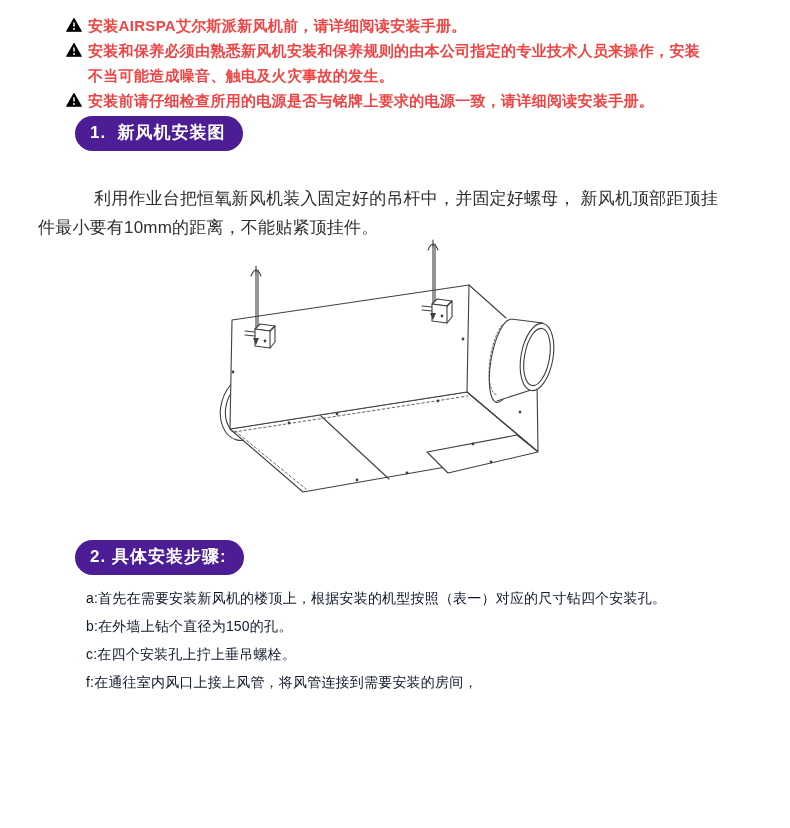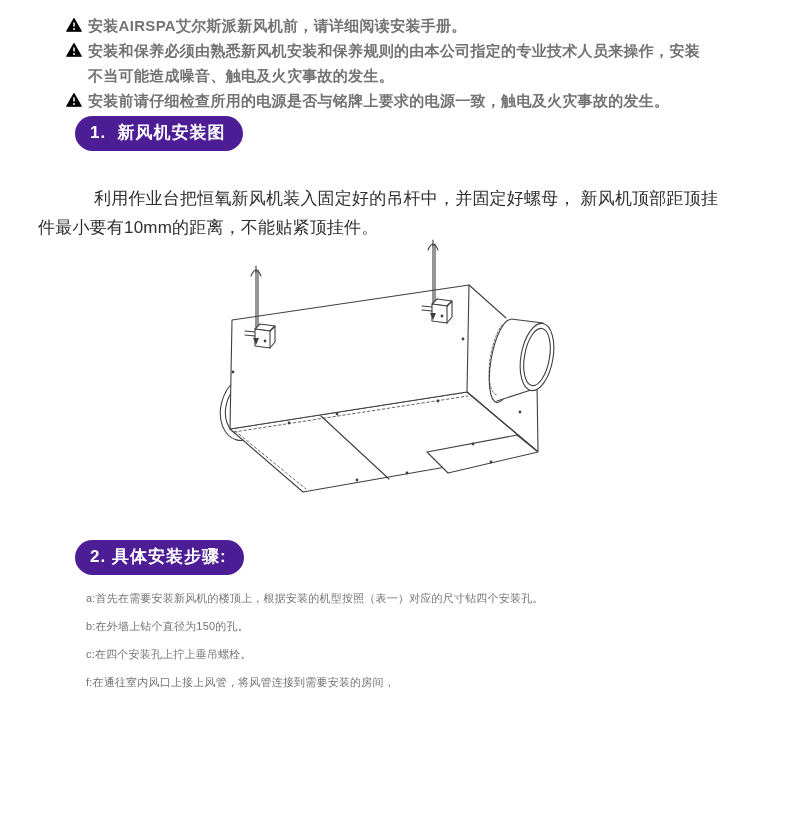--- a/index.html
+++ b/index.html
@@ -4,39 +4,39 @@
 <style>
   html,body{margin:0;padding:0;background:#fff;}
   .page{
     position:relative;width:790px;height:828px;background:#fff;overflow:hidden;
     font-family:"Liberation Sans","DejaVu Sans",sans-serif;
   }
   
   .warnings{position:absolute;top:13px;left:66px;width:660px;}
   .warning{display:flex;align-items:flex-start;}
   .w-icon{flex:0 0 22px;padding-top:5px;}
-  .w-text{font-size:15px;font-weight:bold;color:#737373;line-height:25px;width:618px;letter-spacing:.3px;}
+  .w-text{font-size:15px;font-weight:bold;color:#ef4444;line-height:25px;width:618px;letter-spacing:.3px;}
   
   .pill{
     position:absolute;left:75px;display:inline-block;background:#4c1d95;color:#fff;
     font-size:17px;font-weight:bold;line-height:26px;padding:4px 17px 5px 15px;
     border-radius:18px;letter-spacing:1px;white-space:pre;
   }
   .pill1{top:116px;}
   .pill2{top:540px;text-align:center;}
   
   .para{
     position:absolute;top:160px;left:38px;width:688px;
     font-size:17px;line-height:29px;color:#2e2e2e;text-indent:56px;letter-spacing:.2px;margin-top:24px;
   }
   
   .figure{position:absolute;top:230px;left:200px;width:400px;height:300px;}
   
   .steps{position:absolute;top:590px;left:86px;width:668px;}
-  .step{font-size:11px;line-height:17px;color:#737373;margin:0 0 11px 0;letter-spacing:.2px;}
+  .step{font-size:14px;line-height:17px;color:#0f172a;margin:0 0 11px 0;letter-spacing:.2px;}
 </style>
 </head>
 <body>
 
 <div class="page">
 
   <div class="warnings">
     <div class="warning">
       <span class="w-icon">
         <svg width="16" height="14" viewBox="0 0 16 14">
@@ -58,21 +58,21 @@
       <span class="w-text">安装和保养必须由熟悉新风机安装和保养规则的由本公司指定的专业技术人员来操作，安装不当可能造成噪音、触电及火灾事故的发生。</span>
     </div>
     <div class="warning">
       <span class="w-icon">
         <svg width="16" height="14" viewBox="0 0 16 14">
           <path d="M8,0.6 L15.3,13.2 L0.7,13.2 Z" fill="#000" stroke="#000" stroke-width="1.1" stroke-linejoin="round"></path>
           <rect x="7.25" y="4.2" width="1.5" height="4.6" rx="0.7" fill="#fff"></rect>
           <circle cx="8" cy="10.9" r="1.0" fill="#fff"></circle>
         </svg>
       </span>
-      <span class="w-text">安装前请仔细检查所用的电源是否与铭牌上要求的电源一致，触电及火灾事故的发生。</span>
+      <span class="w-text">安装前请仔细检查所用的电源是否与铭牌上要求的电源一致，请详细阅读安装手册。</span>
     </div>
   </div>
 
   <div class="pill pill1">1.  新风机安装图</div>
 
   <div class="para">利用作业台把恒氧新风机装入固定好的吊杆中，并固定好螺母， 新风机顶部距顶挂件最小要有10mm的距离，不能贴紧顶挂件。</div>
 
   <div class="figure">
     <svg width="400" height="300" viewBox="0 0 400 300">
       <g fill="none" stroke="#3f3f3f" stroke-width="1.1" stroke-linejoin="round" stroke-linecap="round">

